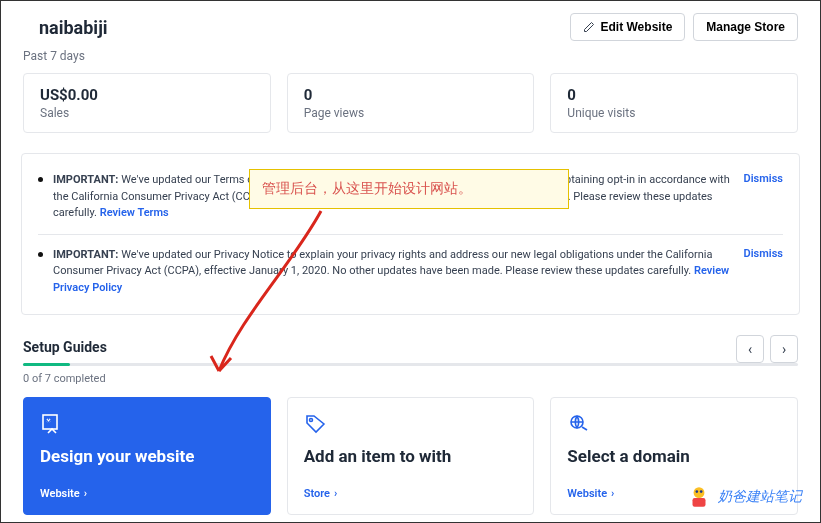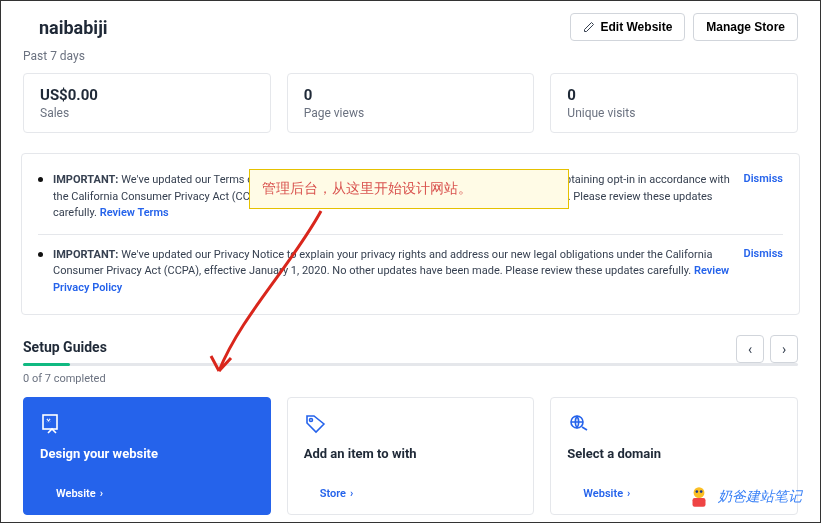--- a/index.html
+++ b/index.html
@@ -54,22 +54,22 @@
     .progress-bar { height: 3px; background: #e5e7eb; border-radius: 2px; margin-bottom: 6px; position: relative; }
     .progress-bar::before { content:""; position:absolute; left:0; top:0; bottom:0; width:6%; background:#10b981; border-radius:2px;}
     .setup-meta { font-size: 11px; color: #6b7280; margin-bottom: 12px; }
     .guide-row { display:flex; gap:16px; }
     .guide-card {
       flex:1; border:1px solid #e5e7eb; border-radius:4px; padding:14px 16px;
       display:flex; flex-direction:column; gap:10px; min-height: 118px;
     }
     .guide-card.active { background:#2563eb; border-color:#2563eb; color:#fff; }
     .guide-icon { width:24px; height:24px; }
-    .guide-title { font-size:13px; font-weight:700; }
-    .guide-link { font-size:11px; font-weight:600; display:flex; align-items:center; gap:4px; cursor:pointer; margin-top:auto;margin-left:16px;}
+    .guide-title { font-size:17px; font-weight:700; }
+    .guide-link { font-size:11px; font-weight:600; display:flex; align-items:center; gap:4px; cursor:pointer; margin-top:auto;}
     .guide-card:not(.active) .guide-link { color:#2563eb; }
     .chev { font-size:11px; }
     .skip-row { display:flex; justify-content:flex-end; padding: 6px 22px 0; gap: 190px;}
     .skip { font-size:11px; color:#6b7280; cursor:pointer; }
     
     .callout {
       position:absolute; left:248px; top:168px; width:320px; height:40px;
       background:#fffbe6; border:1px solid #e5c100; color:#d9534f;
       font-size:14px; display:flex; align-items:center; padding:0 12px;
     }

